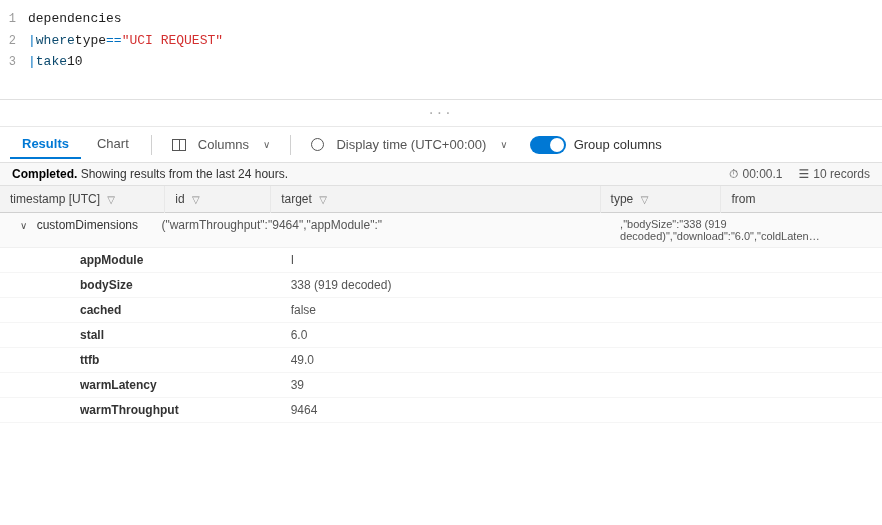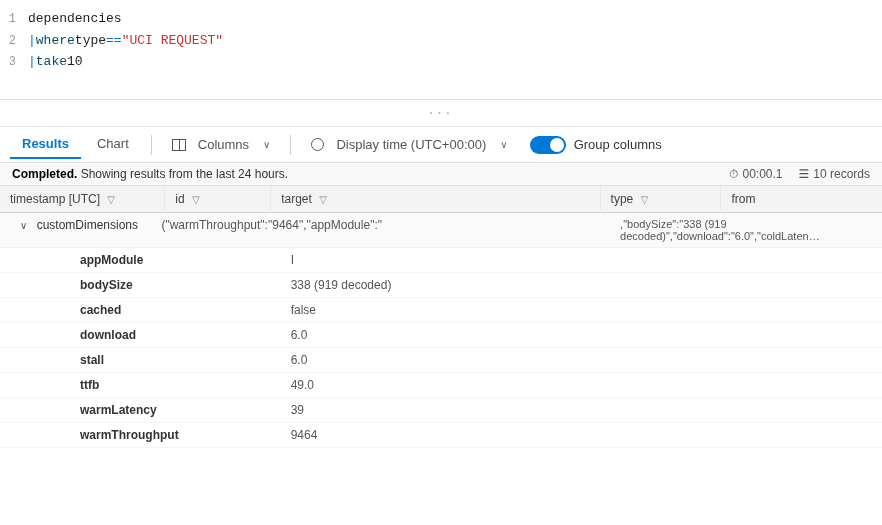--- a/index.html
+++ b/index.html
@@ -354,25 +354,20 @@
           <td colspan="2"><span class="nested-label">bodySize</span></td>
           <td>338 (919 decoded)</td>
           <td colspan="2"></td>
         </tr>
         <tr class="nested-row">
           <td colspan="2"><span class="nested-label">cached</span></td>
           <td>false</td>
           <td colspan="2"></td>
         </tr>
         <tr class="nested-row">
-          <td colspan="2"><span class="nested-label">download</span></td>
-          <td>6.0</td>
-          <td colspan="2"></td>
-        </tr>
-        <tr class="nested-row">
           <td colspan="2"><span class="nested-label">stall</span></td>
           <td>6.0</td>
           <td colspan="2"></td>
         </tr>
         <tr class="nested-row">
           <td colspan="2"><span class="nested-label">ttfb</span></td>
           <td>49.0</td>
           <td colspan="2"></td>
         </tr>
         <tr class="nested-row">

